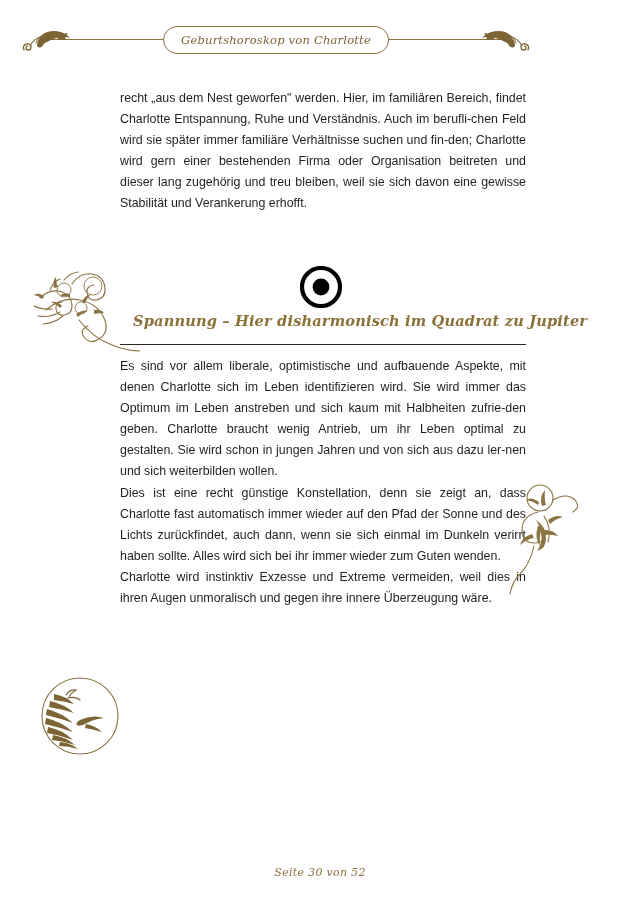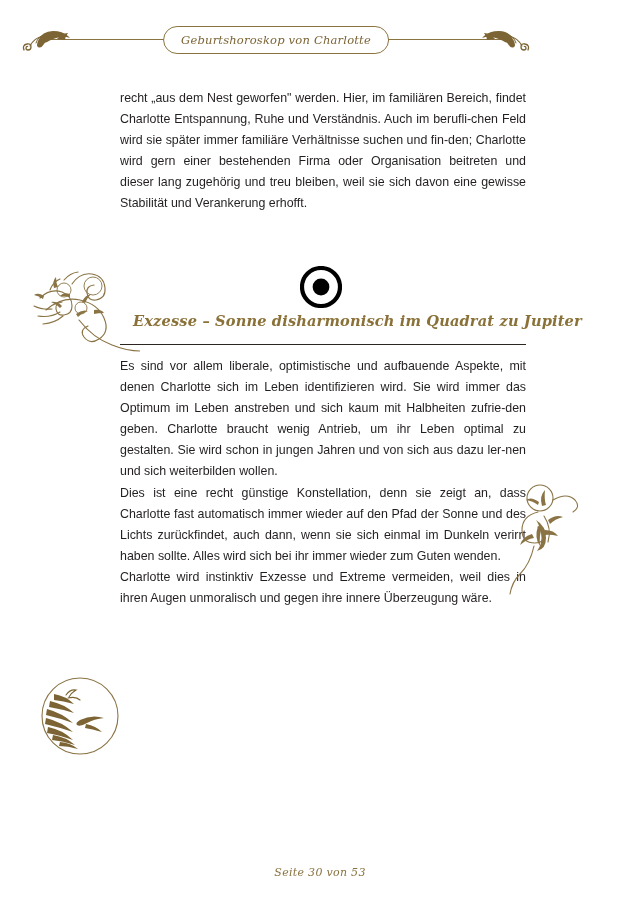--- a/index.html
+++ b/index.html
@@ -230,21 +230,21 @@
         <path d="M52 52 q6 -5 12 -3 q-6 2 -10 6z"></path>
       </g>
       <g fill="none" stroke="#8a7445" stroke-width="0.9">
         <circle cx="40" cy="28" r="7"></circle>
         <circle cx="69" cy="24" r="9"></circle>
         <circle cx="57" cy="46" r="6"></circle>
       </g>
     </svg>
   </div>
 
-  <div class="section-heading">Exzesse – Sonne disharmonisch im Quadrat zu Jupiter</div>
+  <div class="section-heading">Spannung – Hier disharmonisch im Quadrat zu Jupiter</div>
   <div class="section-rule"></div>
 
   <div class="block-lower">
     <p class="body">Es sind vor allem liberale, optimistische und aufbauende Aspekte, mit denen Charlotte sich im Leben identifizieren wird. Sie wird immer das Optimum im Leben anstreben und sich kaum mit Halbheiten zufrie-den geben. Charlotte braucht wenig Antrieb, um ihr Leben optimal zu gestalten. Sie wird schon in jungen Jahren und von sich aus dazu ler-nen und sich weiterbilden wollen.</p>
     <p class="body para-gap">Dies ist eine recht günstige Konstellation, denn sie zeigt an, dass Charlotte fast automatisch immer wieder auf den Pfad der Sonne und des Lichts zurückfindet, auch dann, wenn sie sich einmal im Dunkeln verirrt haben sollte. Alles wird sich bei ihr immer wieder zum Guten wenden.</p>
     <p class="body para-gap">Charlotte wird instinktiv Exzesse und Extreme vermeiden, weil dies in ihren Augen unmoralisch und gegen ihre innere Überzeugung wäre.</p>
   </div>
 
   <div class="orn orn-right-vine">
     <svg viewBox="0 0 86 120" width="86" height="120" aria-hidden="true">
@@ -282,16 +282,16 @@
       <g fill="none" stroke="#7c6434" stroke-width="1.1" stroke-linecap="round">
         <path d="M34 27 q4 -6 10 -5 q-5 3 -7 7"></path>
         <path d="M36 30 q8 -2 12 2"></path>
       </g>
       <path d="M48 52 q12 -6 24 -2 q-10 1 -17 5 q-7 4 -10 2 q-2 -2 3 -5z" fill="#7c6434"></path>
       <path d="M54 56 q10 2 16 8 q-10 -3 -17 -4z" fill="#7c6434"></path>
     </svg>
   </div>
 
   <div class="page-footer">
-    <span class="footer-text">Seite 30 von 53</span>
+    <span class="footer-text">Seite 30 von 52</span>
   </div>
 
 </div>
 
 </body></html>

